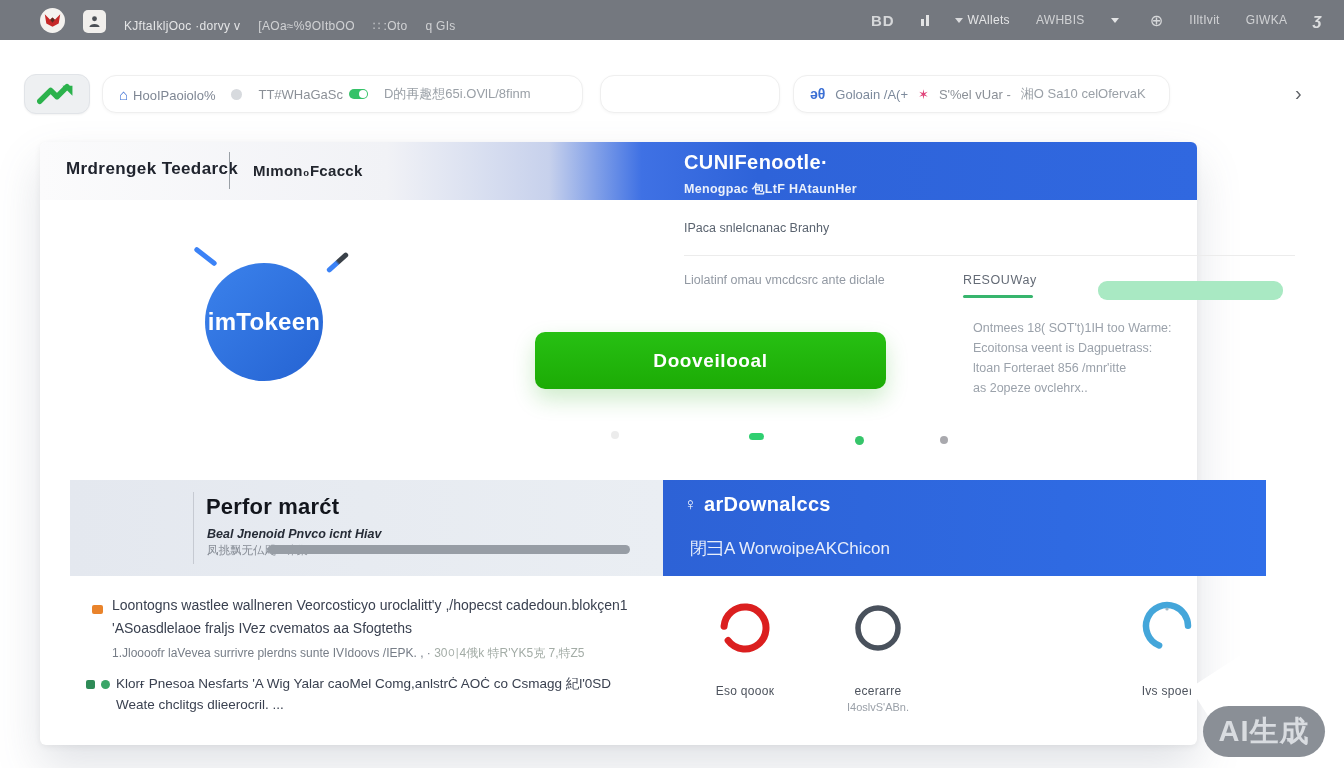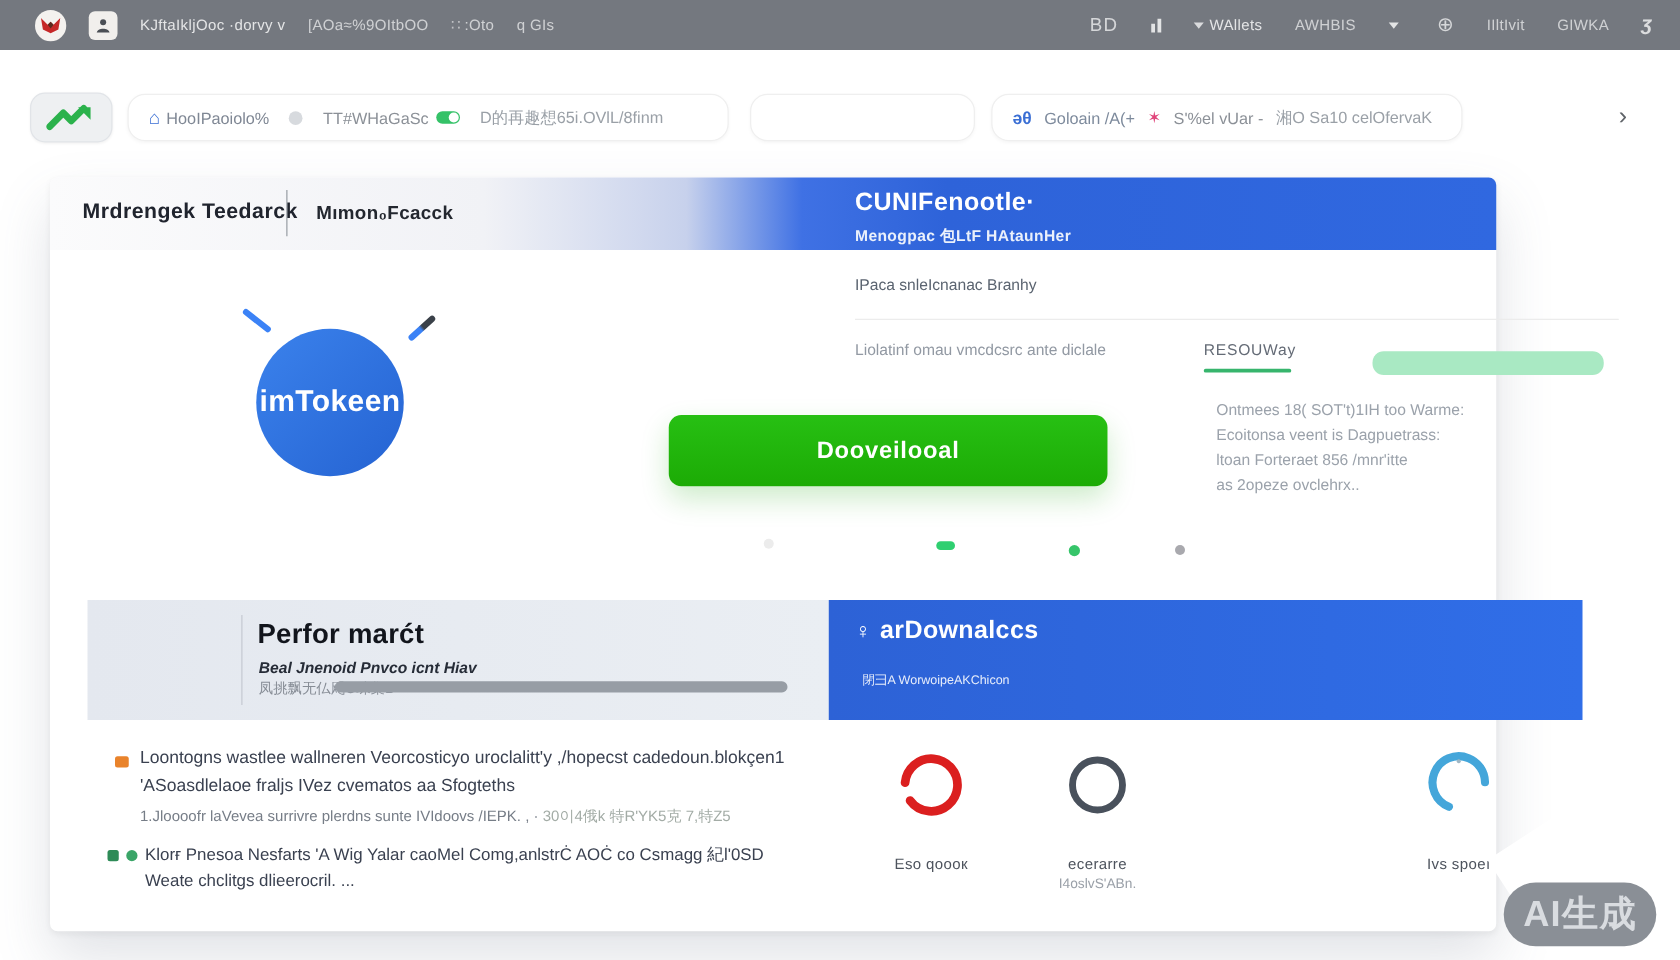--- a/index.html
+++ b/index.html
@@ -10,29 +10,29 @@
   }
   .screen { position:absolute; inset:0; width:1344px; height:768px; }
 
   
   .topbar {
     position:absolute; left:0; top:0; width:1344px; height:40px;
     background:var(--topbar_bg,#74787f);
     display:flex; align-items:center; color:rgba(255,255,255,.88);
     font-size:12px; letter-spacing:.3px;
   }
-  .tb-left { display:flex; align-items:center; gap:18px; padding-left:28px; }
+  .tb-left { display:flex; align-items:flex-end; gap:18px; padding-left:40px; }
   .tb-right { margin-left:auto; display:flex; align-items:center; gap:26px; padding-right:22px; }
   .tb-logo { width:25px; height:25px; border-radius:50%; background:#f4f2ef;
     display:flex; align-items:center; justify-content:center; }
   .tb-sq { width:23px; height:23px; border-radius:5px; background:#f1efec;
     display:flex; align-items:center; justify-content:center; }
   .tb-item { white-space:nowrap; opacity:.92; cursor:default; }
   .tb-dim { opacity:.75; }
-  .tb-bd { font-size:15px; font-weight:400; opacity:.8; letter-spacing:1px; }
+  .tb-bd { font-size:15px; font-weight:700; opacity:.8; letter-spacing:1px; }
   .bars-icon { display:inline-flex; align-items:flex-end; gap:2px; height:12px; }
   .bars-icon i { display:block; width:3px; background:rgba(255,255,255,.8); }
   .bars-icon i:first-child { height:7px; } .bars-icon i:last-child { height:11px; }
   .chev-down { display:inline-block; width:0; height:0; border-left:4px solid transparent;
     border-right:4px solid transparent; border-top:5px solid rgba(255,255,255,.8);
     vertical-align:middle; margin-right:5px; }
   .globe { font-size:16px; opacity:.8; }
   .swoosh { font-size:16px; font-weight:700; opacity:.85; font-style:italic; }
   .mini-dots { letter-spacing:0; opacity:.85; margin-right:3px; }
 
@@ -133,21 +133,21 @@
   .feat-sub { position:absolute; left:137px; top:47px; font-size:12.5px; font-weight:700; color:#262c37;font-style:italic; }
   .feat-cap { position:absolute; left:137px; top:63px; font-size:11.5px; color:#878d96; }
   .feat-progress { position:absolute; left:198px; top:65px; width:362px; height:9px;
     border-radius:5px; background:#979da5; }
 
   .feat-right { position:absolute; left:623px; top:338px; width:603px; height:96px;
     background:linear-gradient(90deg,var(--blue_card,#2d62d6),#306ee8); }
   .feat-r-title { position:absolute; left:21px; top:13px; font-size:20px; font-weight:700;
     color:#fff; letter-spacing:.3px; display:flex; align-items:center; gap:7px; }
   .feat-r-title .pin { font-size:17px; font-weight:400; }
-  .feat-r-sub { position:absolute; left:27px; top:57px; font-size:10px; color:#e8eefb; }
+  .feat-r-sub { position:absolute; left:27px; top:57px; font-size:17px; color:#e8eefb; }
 
   
   .note-bullet-orange { position:absolute; left:52px; top:463px; width:11px; height:9px;
     border-radius:2px; background:#e9832b; }
   .note1 { position:absolute; left:72px; top:452px; width:545px; font-size:14px;
     color:#3a4150; line-height:23px; }
   .note1 .small { margin-top:5px; font-size:12px; color:#767d87; line-height:16px; }
   .note1 .small .lite { color:#a3aca6; }
   .note-bullet-green-sq { position:absolute; left:46px; top:538px; width:9px; height:9px;
     border-radius:2px; background:#2e8b57; }

